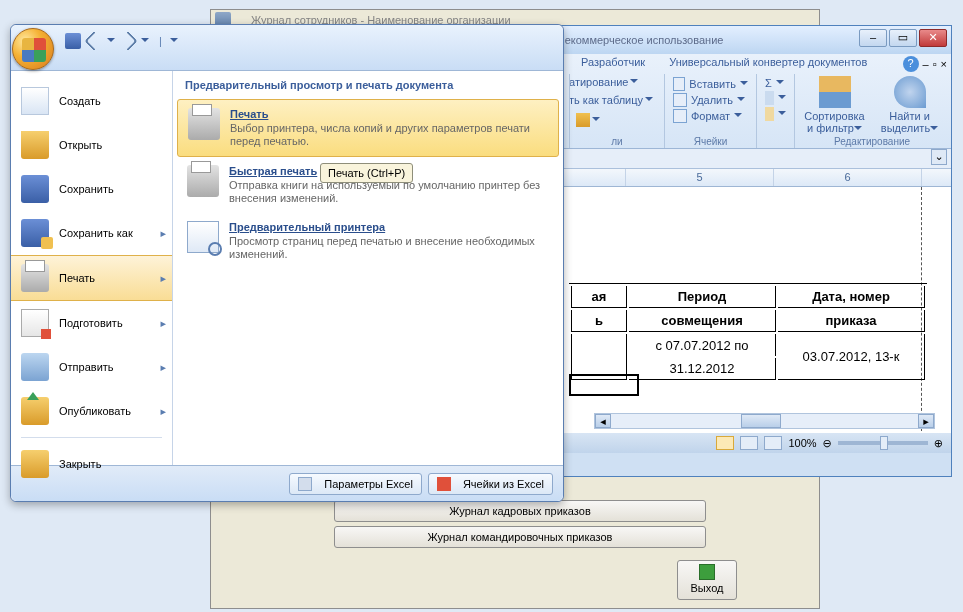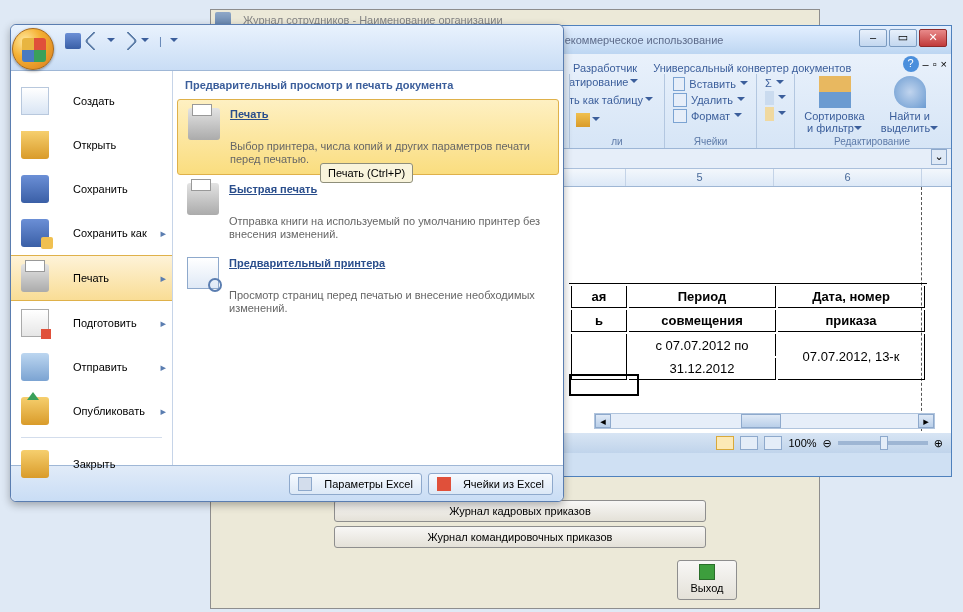--- a/index.html
+++ b/index.html
@@ -1,37 +1,37 @@
 <!DOCTYPE html>
 <html><head>
 <meta charset="utf-8">
 <style>
 * { box-sizing: border-box; margin: 0; padding: 0; font-family: Tahoma, sans-serif; font-size: 11px; }
 body { width: 963px; height: 612px; background: #dfe9f5; position: relative; overflow: hidden; }
 
 
 .bg-window { position: absolute; left: 210px; top: 9px; width: 610px; height: 600px; background: #ece9d8; border: 1px solid #8e8e8e; }
-.bg-title { height: 19px; display: flex; align-items: center; gap: 12px; padding: 0 4px; background: #ece9d8; color: #838383; }
+.bg-title { height: 19px; display: flex; align-items: center; gap: 20px; padding: 0 4px; background: #ece9d8; color: #838383; }
 .bg-title .ico { width: 16px; height: 16px; background: linear-gradient(#8fa8c8,#5e7ea8); border-radius: 2px; }
 .bg-journal { position: absolute; left: 225px; top: 500px; width: 590px; }
 .bg-btn { display: block; width: 372px; margin: 0 auto 4px; height: 22px; border: 1px solid #8e8e8e; background: linear-gradient(#f8f7f6,#e4e1d8); border-radius: 3px; text-align: center; line-height: 20px; }
 .exit-btn { position: absolute; right: 226px; top: 560px; width: 60px; height: 40px; border: 1px solid #8e8e8e; background: linear-gradient(#f8f7f6,#e4e1d8); border-radius: 3px; text-align: center; padding-top: 3px; }
 .exit-btn .ex-ico { display: inline-block; width: 16px; height: 16px; background: #3d9e3d; border: 1px solid #2a6e2a; }
 
 
 .excel { position: absolute; left: 208px; top: 25px; width: 744px; height: 452px; border: 1px solid #4f81bd; background: #cfe0f3; z-index: 10; }
 .excel-title { height: 28px; background: linear-gradient(#e3efff,#bdd6f2); display: flex; align-items: center; position: relative; }
 .excel-title .name { position: absolute; left: 50%; transform: translateX(-50%); color: #5d6b8a; }
 .title-ctrl { position: absolute; right: 4px; top: 3px; display: flex; gap: 2px; }
 .tc { width: 28px; height: 18px; border: 1px solid #7a9ac0; background: linear-gradient(#e8f0fb,#c3d7ef); border-radius: 2px; text-align: center; line-height: 14px; }
 .tc.close { background: linear-gradient(#e98a8a,#c13a3a); border-color: #8d2a2a; color: #fff; }
 
 .ribbon { height: 95px; background: linear-gradient(#e9f1fb,#d6e5f6); border-bottom: 1px solid #9db6d6; display: flex; position: relative; }
 .rib-tabs { position: absolute; left: 360px; top: 0; display: flex; gap: 8px; height: 18px; }
-.rib-tab { color: #3b5e9b; padding: 8px 4px; }
+.rib-tab { color: #3b5e9b; padding: 2px 4px; margin-left: 8px; }
 .rib-dd { position: absolute; top: 22px; display: flex; align-items: center; gap: 2px; color: #3b5e9b; }
 .dd-ico { width: 6px; height: 6px; border-left: 4px solid transparent; border-right: 4px solid transparent; border-top: 4px solid #3b5e9b; }
 .rib-group { position: absolute; top: 20px; bottom: 0; border-left: 1px solid #b3c7e0; padding: 2px 6px 16px; }
 .rib-group .gname { position: absolute; bottom: 1px; left: 0; right: 0; text-align: center; color: #5d7aa8; font-size: 10px; }
 .rib-btn { display: flex; align-items: center; gap: 4px; padding: 1px 2px; color: #3b5e9b; }
 .big-ico { width: 32px; height: 32px; margin: 0 auto 2px; }
 .sort-ico { background: linear-gradient(#e8b860 50%, #6b9bd1 50%); }
 .find-ico { background: radial-gradient(#c0d4ee, #6b9bd1); border-radius: 50% 50% 0 50%; }
 .cells-ic { width: 14px; height: 14px; display: inline-block; }
 
@@ -63,21 +63,21 @@
 .qat { position: absolute; left: 54px; top: 8px; display: flex; gap: 6px; align-items: center; }
 .qat-ico { width: 16px; height: 16px; }
 .save-ic { background: linear-gradient(#6b8fd6,#3a5fa6); border-radius: 2px; }
 .undo-ic, .redo-ic { width: 14px; height: 14px; border: 2px solid #5e7ea8; border-right: 0; border-bottom: 0; border-radius: 4px 0 0 0; transform: rotate(-45deg); }
 .redo-ic { transform: rotate(45deg) scaleX(-1); }
 .office-orb { position: absolute; left: 12px; top: 28px; width: 42px; height: 42px; border-radius: 50%; background: radial-gradient(circle at 30% 30%, #ffe9a0, #f5b235 40%, #d97a1a); border: 1px solid #a8691a; z-index: 40; box-shadow: 0 1px 3px rgba(0,0,0,.4); }
 .office-orb::after { content:''; position:absolute; left:9px; top:9px; width:24px; height:24px; background: conic-gradient(#e0503a 0 90deg,#3aa05a 90deg 180deg,#4a7ac0 180deg 270deg,#e8b540 270deg 360deg); border-radius:3px; }
 
 .om-body { display: flex; height: 394px; }
 .om-left { width: 162px; border-right: 1px solid #c6d4e8; padding: 8px 0; }
-.om-item { display: flex; align-items: center; gap: 24px; padding: 8px 10px; position: relative; }
+.om-item { display: flex; align-items: center; gap: 10px; padding: 8px 10px; position: relative; }
 .om-item .arr-r { position: absolute; right: 6px; color: #5a7db0; }
 .om-item.active { background: linear-gradient(#fef3d8,#f9dd95); border: 1px solid #dfb14a; border-left: 0; border-right: 0; }
 .om-ico { width: 28px; height: 28px; }
 .ic-new { background: linear-gradient(#fff,#d9e5f4); border: 1px solid #b8c8dd; }
 .ic-open { background: linear-gradient(#f6cf6e,#d99b2a); border-radius: 0 0 3px 3px; }
 .ic-save { background: linear-gradient(#6b8fd6,#3a5fa6); border-radius: 3px; }
 .ic-saveas { background: linear-gradient(#6b8fd6,#3a5fa6); border-radius: 3px; position: relative; }
 .ic-saveas::after { content:''; position:absolute; right:-4px; bottom:-2px; width:12px; height:12px; background:#f0c050; border-radius:2px; }
 .ic-print { background: linear-gradient(#e3e3e3,#ababab); border-radius: 3px; position: relative; }
 .ic-print::after { content:''; position:absolute; left:4px; top:-4px; width:18px; height:10px; background:#fff; border:1px solid #999; }
@@ -87,21 +87,21 @@
 .ic-publish { background: linear-gradient(#f6cf6e,#d99b2a); border-radius:3px; position:relative; }
 .ic-publish::after { content:''; position:absolute; left:6px; top:-5px; width:0; height:0; border-left:6px solid transparent; border-right:6px solid transparent; border-bottom:8px solid #3aa05a; }
 .ic-close { background: linear-gradient(#f6cf6e,#d99b2a); border-radius:3px; }
 
 .om-right { flex: 1; padding: 4px 4px; }
 .om-right .header { color: #3b5e9b; font-weight: bold; padding: 4px 8px 8px; }
 .sub-item { display: flex; gap: 10px; padding: 8px 10px; border-radius: 3px; position: relative; }
 .sub-item.hover { background: linear-gradient(#fef0c2,#fadd7f); border: 1px solid #dfb14a; }
 .sub-item .tico { width: 32px; height: 32px; flex-shrink:0; }
 .sub-item .title { color: #2a4e8c; font-weight: bold; text-decoration: underline; }
-.sub-item .desc { color: #666; line-height: 13px; margin-top: 20px; }
+.sub-item .desc { color: #666; line-height: 13px; margin-top: 2px; }
 .tooltip { position: absolute; left: 320px; top: 163px; background: #f9f4dc; border: 1px solid #8e8e7a; padding: 3px 7px; font-size: 11px; border-radius: 3px; z-index: 50; }
 
 .om-footer { height: 36px; background: linear-gradient(#e1ebf8,#c9ddf5); border-top: 1px solid #9fb7d6; border-radius: 0 0 6px 6px; display: flex; justify-content: flex-end; align-items: center; gap: 6px; padding: 0 10px; }
 .om-fbtn { height: 22px; padding: 0 8px; border: 1px solid #8ea9cc; background: linear-gradient(#f6faff,#dce8f6); border-radius: 3px; display: flex; align-items: center; gap: 12px; }
 .om-fbtn .fic { width: 14px; height: 14px; }
 </style>
 </head>
 <body>
 
 <div class="bg-window">
@@ -210,21 +210,21 @@
           <th style="width:147px">Дата, номер</th>
         </tr>
         <tr>
           <th style="border-left:1px solid #000">ь</th>
           <th>совмещения</th>
           <th>приказа</th>
         </tr>
         <tr>
           <td rowspan="2" style="border-left:1px solid #000"></td>
           <td style="border-bottom:0">с 07.07.2012 по</td>
-          <td rowspan="2">07.07.2012, 13-к</td>
+          <td rowspan="2">03.07.2012, 13-к</td>
         </tr>
         <tr>
               <td>31.12.2012</td>
             </tr>
       </tbody>
         </table>
       <div class="sel-cell"></div>
       <div class="hscroll">
         <div class="arr">◂</div>
         <div class="thumb"></div>

